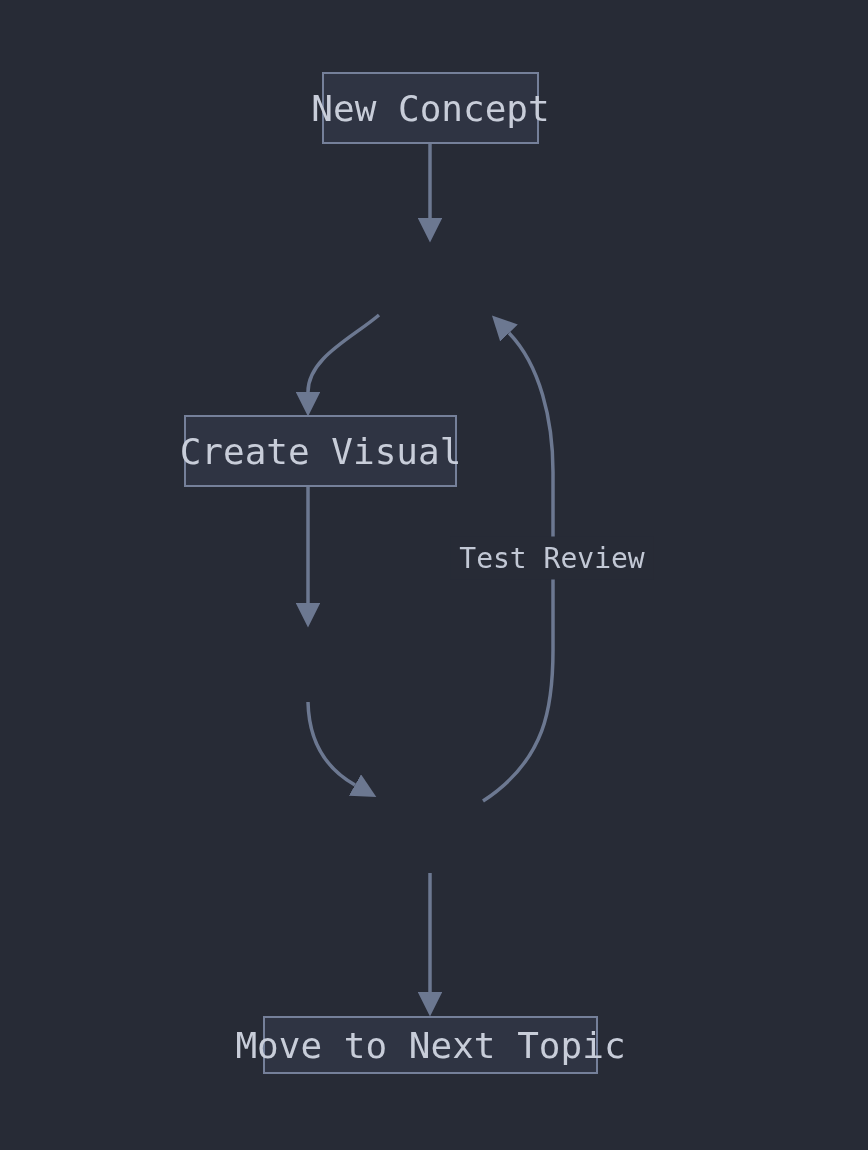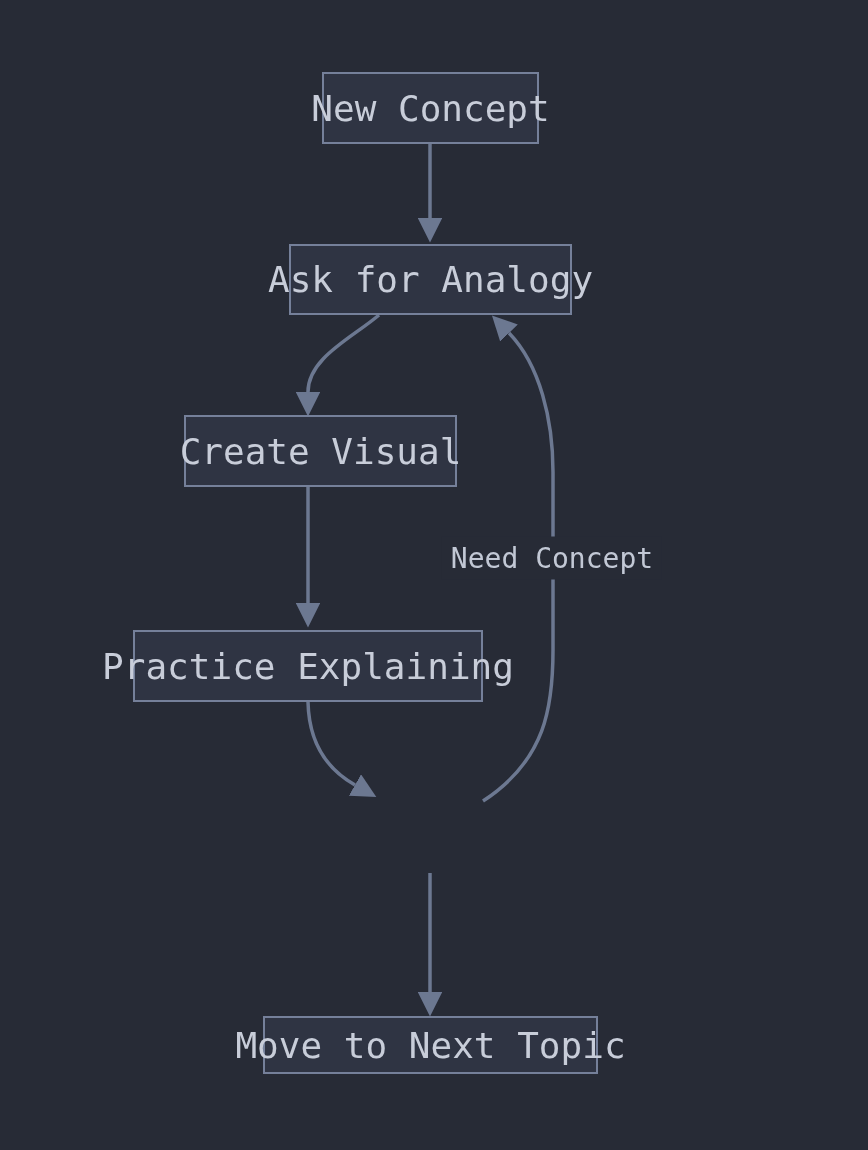--- a/index.html
+++ b/index.html
@@ -67,33 +67,27 @@
 
     <path class="edge" marker-end="url(#arrow)" d="M483 801 C546 760 553 706 553 650 L553 472 C553 420 540 365 509 333"></path>
 
     <path class="edge" marker-end="url(#arrow)" d="M430 873 L430 992"></path>
   </svg>
 
   <div class="node" style="left:322px;top:72px;width:217px;height:72px">
     <span>New Concept</span>
   </div>
 
-  <div class="node" style="left:289px;top:244px;width:283px;height:71px">
-    <span>Ask for Analogy</span>
-  </div>
 
   <div class="node" style="left:184px;top:415px;width:273px;height:72px">
     <span>Create Visual</span>
   </div>
 
-  <div class="node" style="left:133px;top:630px;width:350px;height:72px">
-    <span>Practice Explaining</span>
-  </div>
 
 
   <div class="node" style="left:263px;top:1016px;width:335px;height:58px">
     <span>Move to Next Topic</span>
   </div>
 
-  <div class="edge-label" style="left:552px;top:558px">Need Concept</div>
+  <div class="edge-label" style="left:552px;top:558px">Test Review</div>
 
 
 </div>
 
 </body></html>

